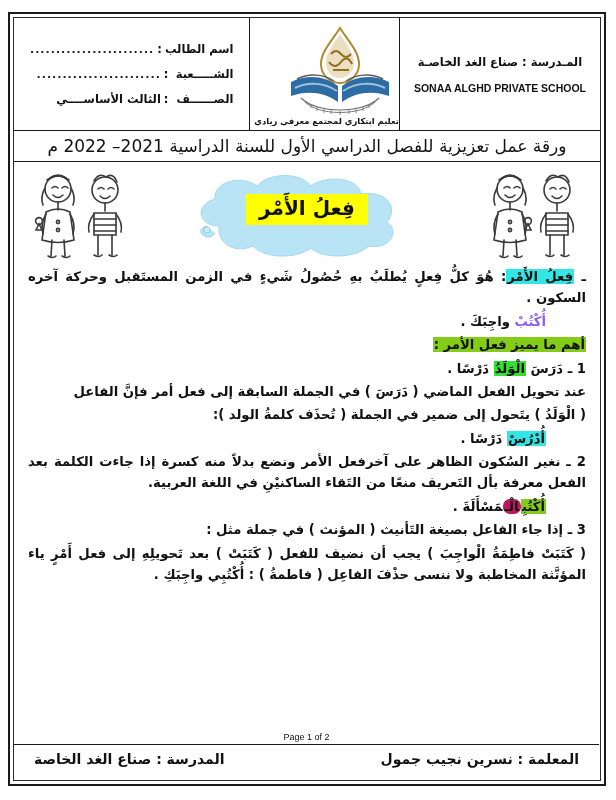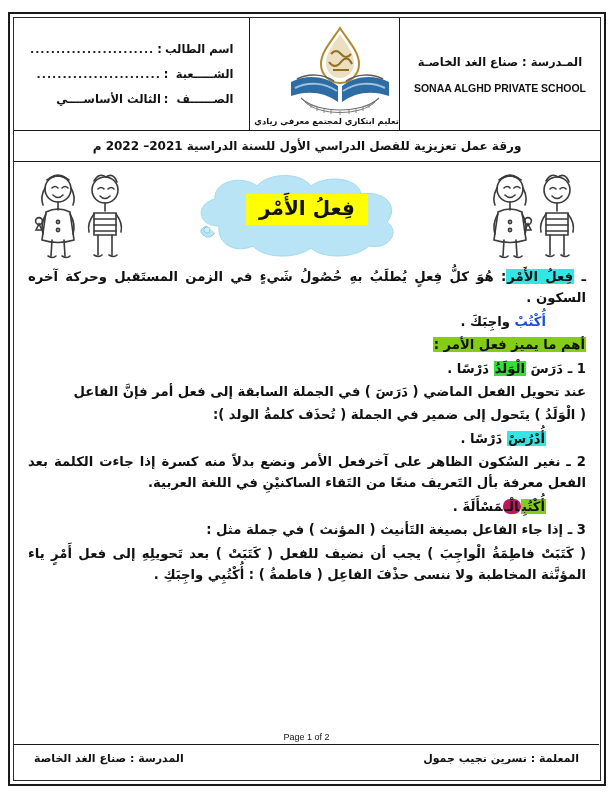--- a/index.html
+++ b/index.html
@@ -85,21 +85,21 @@
     margin-top:-4px;white-space:nowrap;letter-spacing:-0.2px;
   }
 
   
   .subtitle-row{
     height:30px;
     border-bottom:1.5px solid #1a1a1a;
     display:flex;align-items:center;justify-content:center;
   }
   .subtitle-text{
-    font-size:12px;font-weight:bold;color:#111;white-space:nowrap;
+    font-size:17px;font-weight:normal;color:#111;white-space:nowrap;
   }
 
   
   .body{
     position:relative;
     padding:4px 14px 0 14px;
     height:calc(100% - 113px - 30px - 48px);
     box-sizing:border-box;
   }
 
@@ -133,21 +133,21 @@
     text-align:justify;
     text-align-last:right;
   }
   .lead{margin-top:2px;}
   .ml{margin-top:7px;}
 
   .hl-cyan{background:#33e6e6;padding:0 1px;}
   .hl-yellow{background:#84cc16;padding:0 1px;}
   .hl-green{background:#33e033;padding:0 1px;}
   .hl-magenta{background:#be185d;padding:0 2px;border-radius:7px;}
-  .orange{color:#1d4ed8;}
+  .orange{color:#8b5cf6;}
 
   .line-right{text-align:right;}
   .pad-r40{padding-right:40px;}
 
   
   .footer{
     position:absolute;
     left:0;right:1px;bottom:0;
     height:48px;
   }
@@ -159,21 +159,21 @@
     padding-bottom:2px;
   }
   .footer-rule{
     border-top:1.5px solid #1a1a1a;
     height:28px;
     display:flex;align-items:center;
     justify-content:space-between;
     padding:0 20px;
     box-sizing:border-box;
   }
-  .footer-txt{font-size:11px;font-weight:bold;color:#111;white-space:nowrap;}
+  .footer-txt{font-size:14px;font-weight:bold;color:#111;white-space:nowrap;}
 </style>
 </head>
 <body>
 
 <div class="page">
   <div class="page-inner">
 
     <div class="hdr">
 
       <div class="hdr-cell hdr-right">

